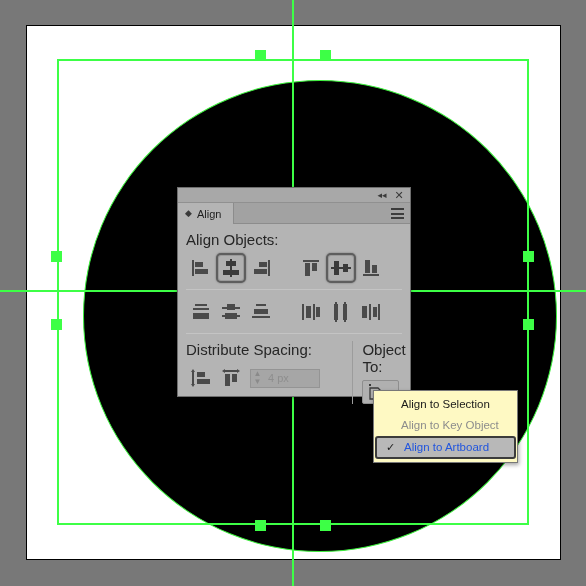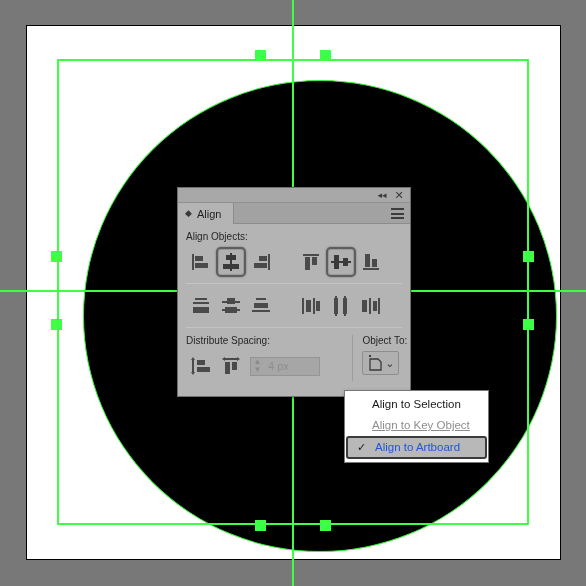--- a/index.html
+++ b/index.html
@@ -100,21 +100,21 @@
     position: absolute;
     right: 6px; top: 5px;
     width: 13px; height: 11px;
     display: flex; flex-direction: column; justify-content: space-between;
   }
   .panel-menu i { display:block; height: 2px; background: #3c3c3c; }
 
   .panel-body { position: relative; padding: 7px 0 0 0; height: 172px; }
 
   .section-label {
-    font-size: 10px;
+    font-size: 15px;
     color: #262626;
     margin: 0 0 5px 8px;
   }
 
   .icon-row {
     display: flex;
     align-items: center;
     margin-left: 8px;
   }
   .icon-btn {
@@ -166,38 +166,38 @@
     background: #b0b0b0;
     border: 1px solid #8e8e8e;
     border-radius: 2px;
     display:flex; align-items:center; justify-content:center; gap:2px;
     margin-top: 2px;
   }
 
   
   #align-dropdown {
     position: absolute;
-    left: 344px; top: 390px;
+    left: 373px; top: 390px;
     width: 145px;
-    background: #ffffff;
+    background: #fef9c3;
     border: 1px solid #787878;
     box-shadow: 1px 2px 4px rgba(0,0,0,.35);
     font-size: 11.5px;
     padding: 3px 0 3px 0;
     user-select: none;
   }
   .menu-item {
     position: relative;
     height: 21px;
     line-height: 21px;
     padding-left: 27px;
     color: #1a1a1a;
     white-space: nowrap;
   }
-  .menu-item.disabled { color: #8d8d8d; text-decoration: underline; }
+  .menu-item.disabled { color: #8d8d8d; }
   .menu-item.checked-row {
     color: #2255dd;
     background: #b8b8b8;
     border: 2px solid #3b3b3b;
     border-radius: 3px;
     margin: 0 1px;
     height: 23px; line-height: 19px;
   }
   .menu-check {
     position: absolute;

